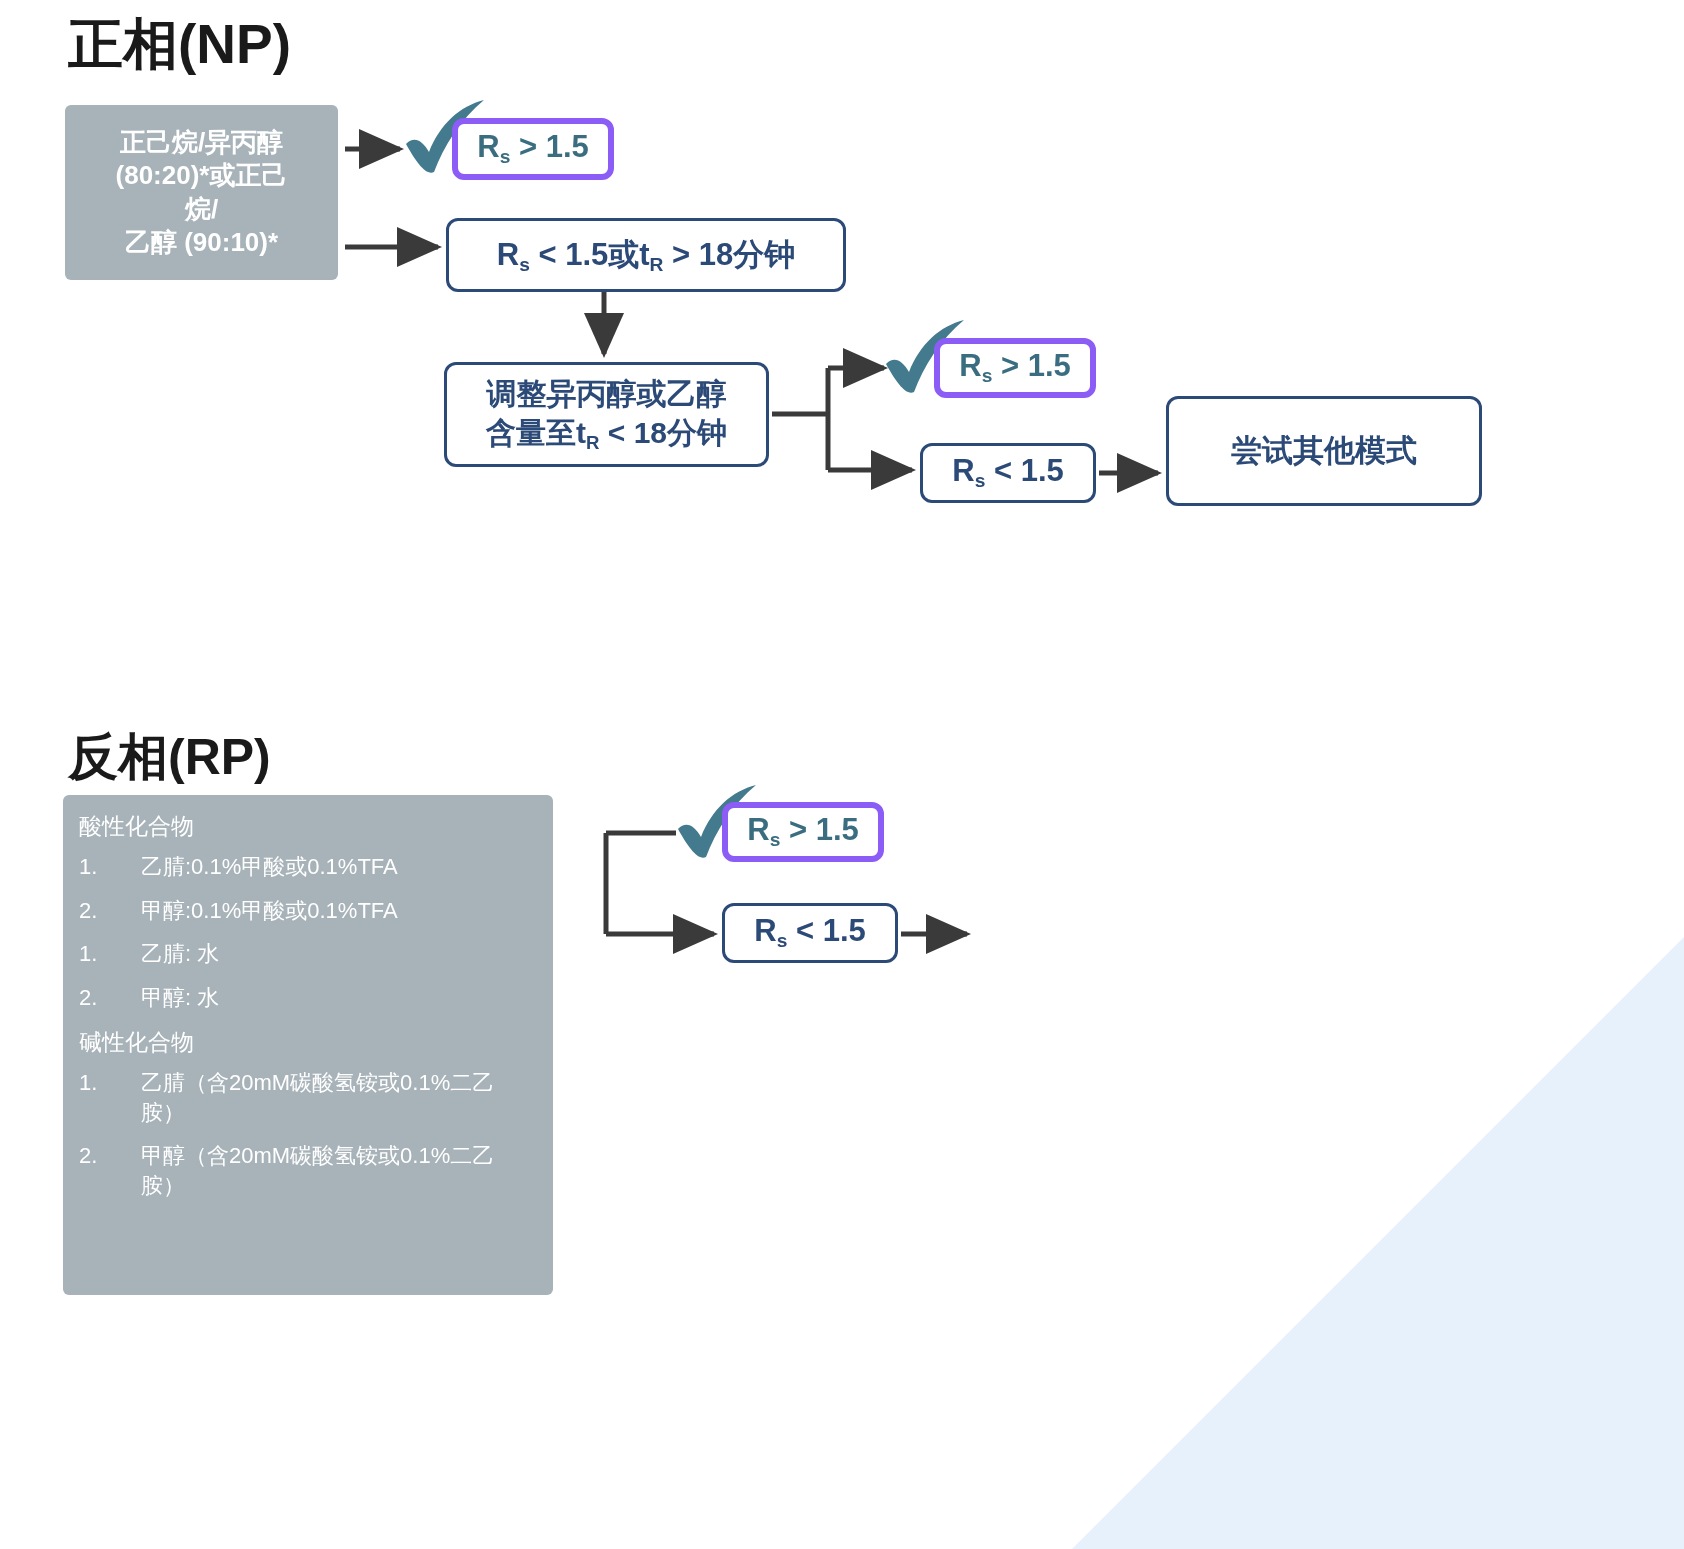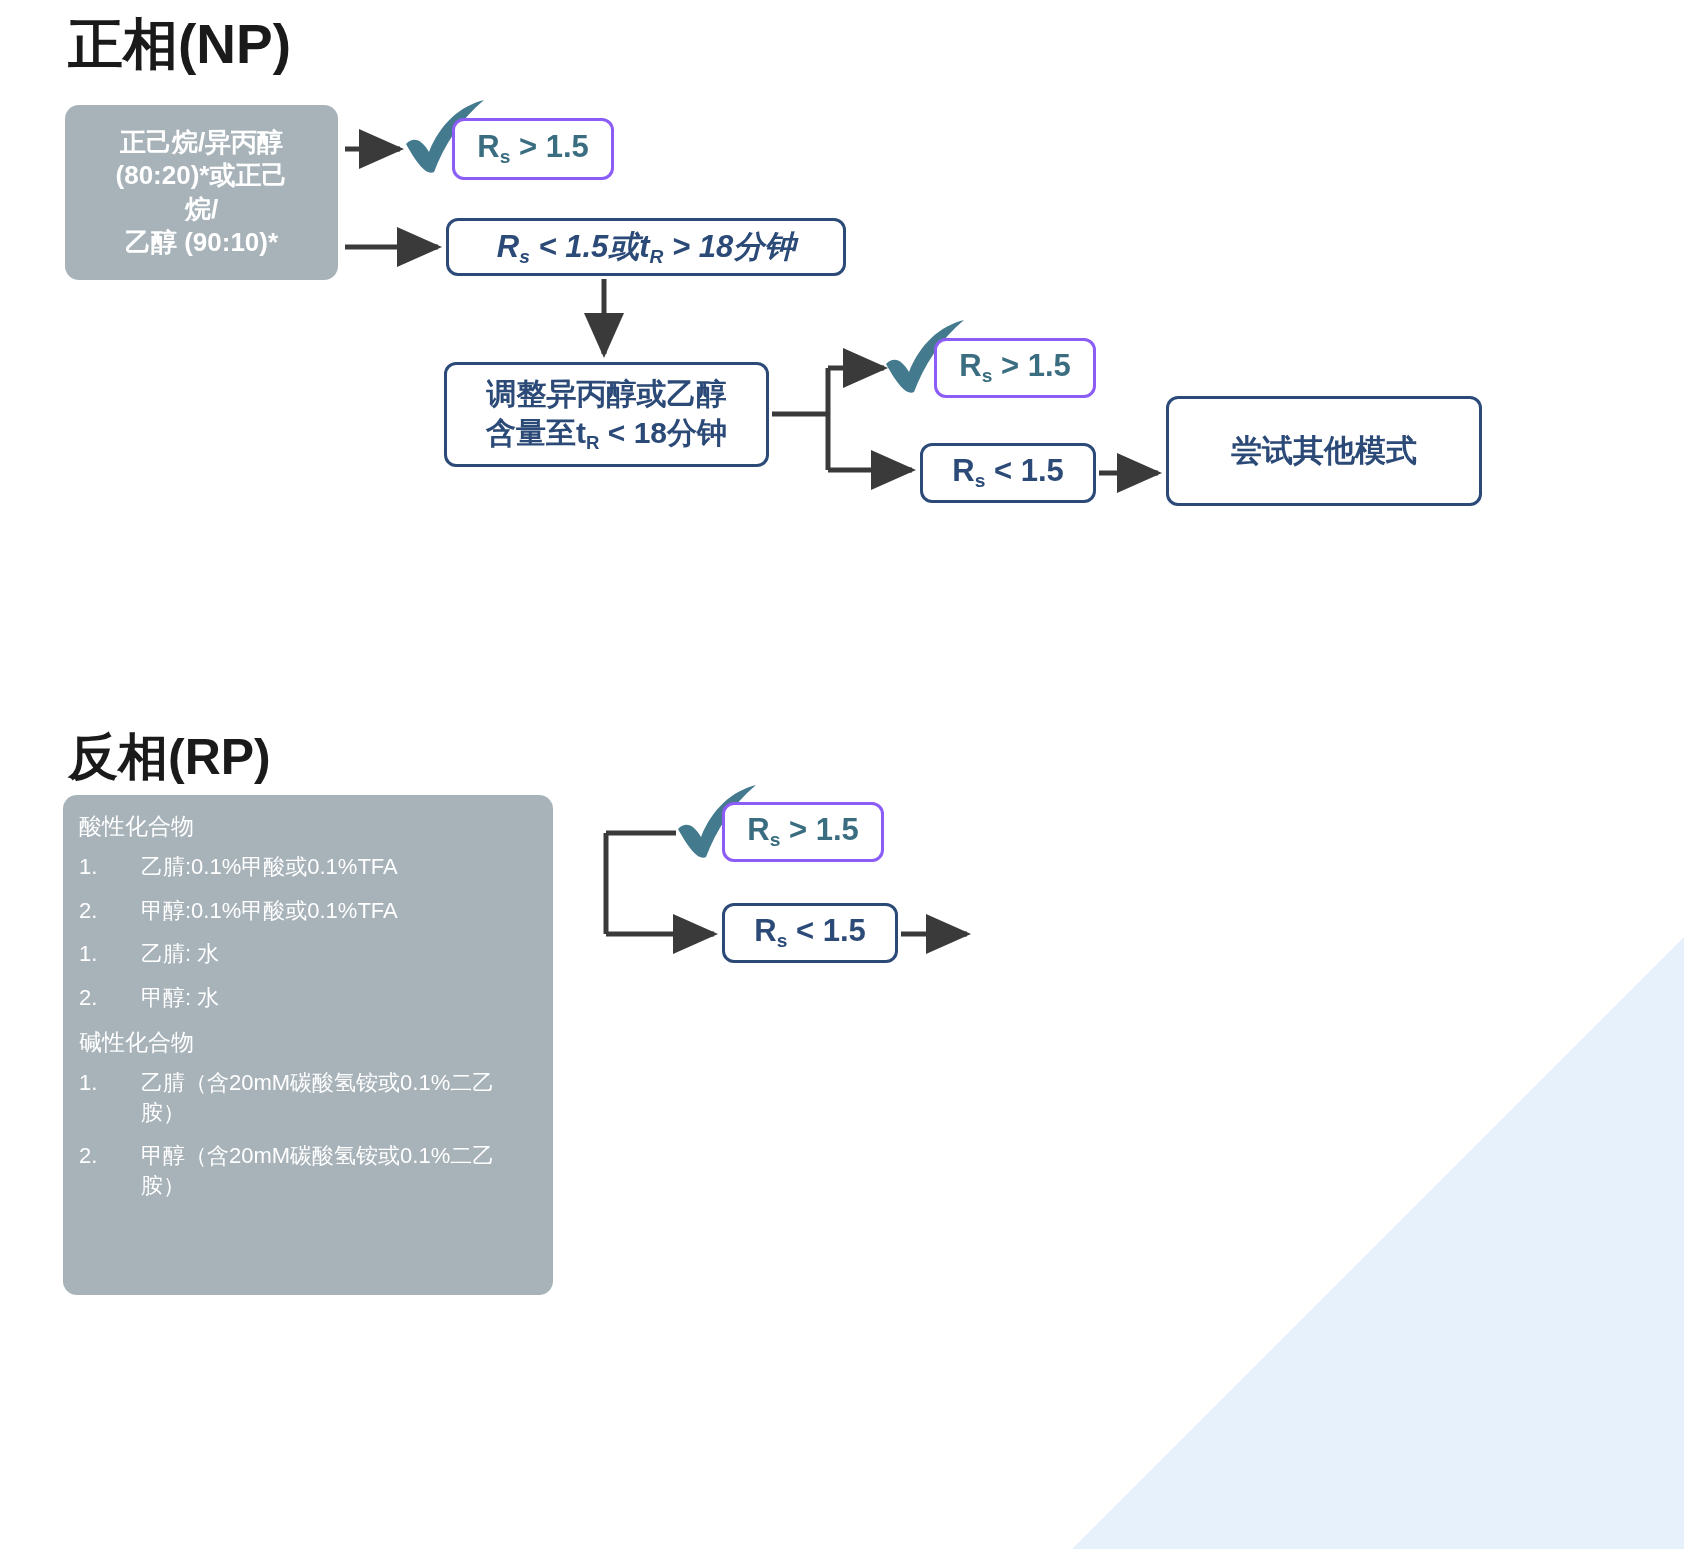--- a/index.html
+++ b/index.html
@@ -29,21 +29,21 @@
     letter-spacing:0px;
     white-space:nowrap;
   }
   #np-title{left:68px;top:8px;font-size:55px;}
   #rp-title{left:68px;top:676px;font-size:50px;margin-top:48px;}
 
   
   .gray-box{
     position:absolute;
     background:#a7b2b9;
-    border-radius:14px;
+    border-radius:6px;
     color:#ffffff;
     box-sizing:border-box;
   }
   #np-source{
     left:65px;top:105px;width:273px;height:175px;
     display:flex;align-items:center;justify-content:center;
     text-align:center;
     font-size:26px;font-weight:bold;line-height:1.28;
     padding:4px 10px;
   }
@@ -67,28 +67,28 @@
     position:absolute;
     box-sizing:border-box;
     border-radius:12px;
     background:#ffffff;
     display:flex;align-items:center;justify-content:center;
     text-align:center;
     font-weight:bold;
     white-space:nowrap;
   }
   .obox.navy{border:3px solid #2c4a77;color:#2c4a77;}
-  .obox.teal{border:3px solid #8b5cf6;color:#3a6d80;}
+  .obox.teal{border:6px solid #8b5cf6;color:#3a6d80;}
   .obox.wrap{white-space:normal;}
 
   .sub{font-size:0.62em;vertical-align:-0.32em;font-weight:bold;}
 
   
   #np-pass1{left:452px;top:118px;width:162px;height:62px;font-size:31px;}
-  #np-fail1{left:446px;top:218px;width:400px;height:58px;font-size:31px;font-style:italic;}
+  #np-fail1{left:446px;top:218px;width:400px;height:74px;font-size:31px;}
   #np-adjust{left:444px;top:362px;width:325px;height:105px;font-size:30px;line-height:1.3;align-items:center;}
   #np-pass2{left:934px;top:338px;width:162px;height:60px;font-size:31px;}
   #np-fail2{left:920px;top:443px;width:176px;height:60px;font-size:31px;}
   #np-other{left:1166px;top:396px;width:316px;height:110px;font-size:31px;}
 
   
   #rp-pass{left:722px;top:802px;width:162px;height:60px;font-size:31px;}
   #rp-fail{left:722px;top:903px;width:176px;height:60px;font-size:31px;}
   #rp-contact{
     left:975px;top:869px;width:508px;height:125px;font-size:30px;line-height:1.32;

